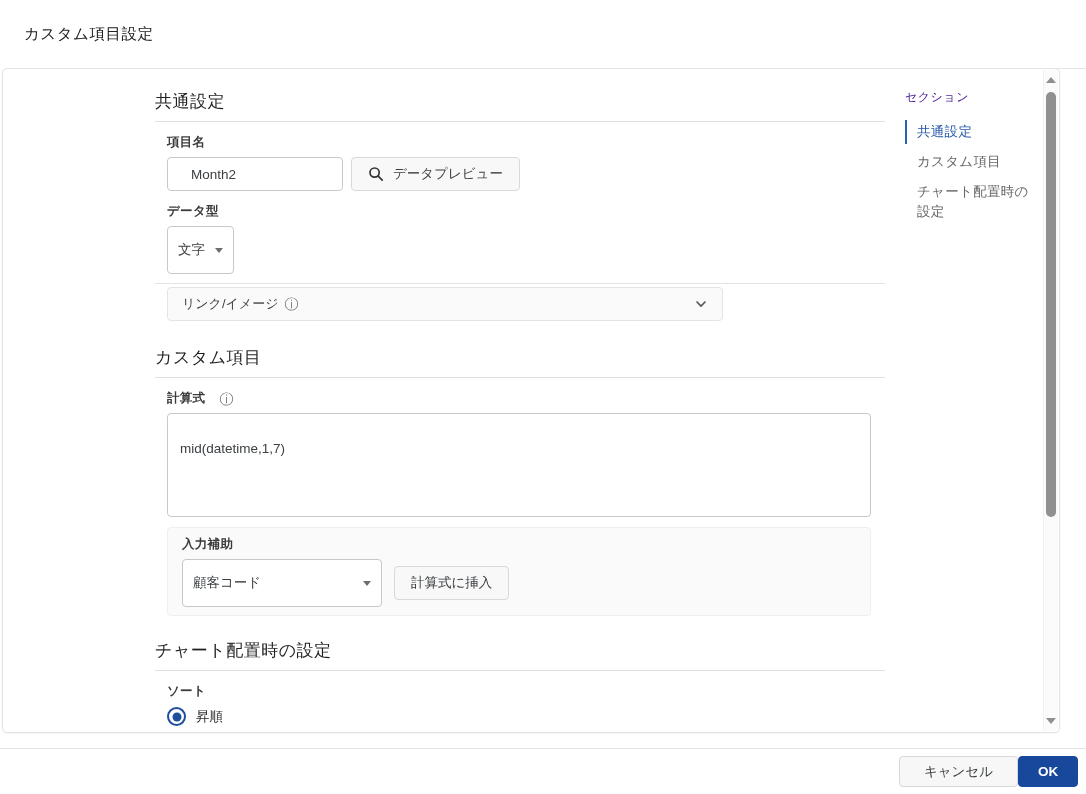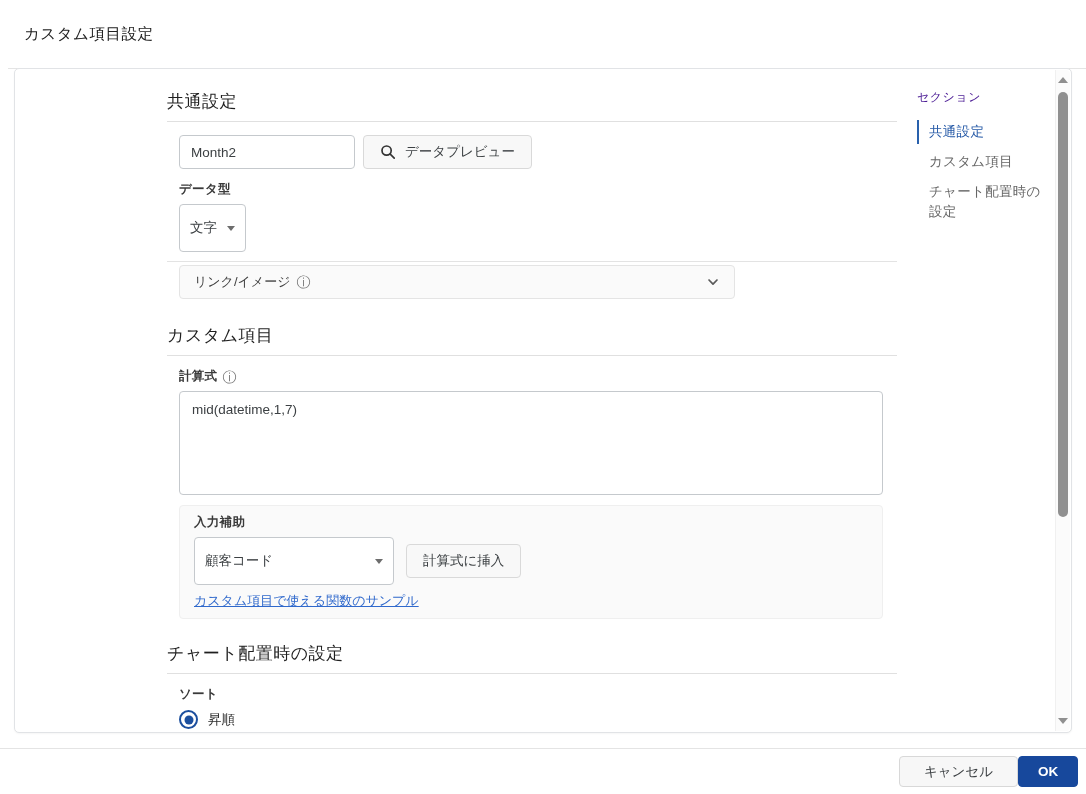--- a/index.html
+++ b/index.html
@@ -4,41 +4,41 @@
 <style>
   * { margin:0; padding:0; box-sizing:border-box; }
   html,body { width:1086px; height:794px; background:#fff; font-family:"Liberation Sans","DejaVu Sans",sans-serif; }
   .page { position:relative; width:1086px; height:794px; overflow:hidden; background:#fff; }
 
   
   .dlg-header { position:absolute; left:8px; top:0; width:100%; height:69px; background:#fff; border-bottom:1px solid #e4e4e4; display:flex; align-items:center; padding-left:16px; }
   .dlg-title { font-size:15.5px; color:#212121; letter-spacing:.5px; }
 
   
-  .card { position:absolute; left:14px; top:68px; width:1058px; height:665px; background:#fff; border:1px solid #e1e3e6; border-radius:5px; overflow:hidden; box-shadow:0 1px 2px rgba(0,0,0,.04); }
+  .card { position:absolute; left:2px; top:68px; width:1058px; height:665px; background:#fff; border:1px solid #e1e3e6; border-radius:5px; overflow:hidden; box-shadow:0 1px 2px rgba(0,0,0,.04); }
 
   
   .form-col { position:absolute; left:152px; top:0; width:730px; height:100%; overflow:hidden; padding-top:22px; }
   .section-heading { font-size:17px; font-weight:400; color:#1f1f1f; line-height:21px; padding-bottom:9px; border-bottom:1px solid #e0e0e0; letter-spacing:.5px; }
   .field-label { display:block; font-size:12.5px; font-weight:700; color:#3a3a3a; line-height:15px; margin-bottom:7px; letter-spacing:.3px; }
   .indent { margin-left:12px; }
 
   .row { display:flex; align-items:center; }
-  .text-input { width:176px; height:34px; border:1px solid #c5c9cd; border-radius:4px; padding:0 11px; font-size:13.5px; color:#3c4043; font-family:inherit; background:#fff; outline:none; }
+  .text-input { width:176px; height:34px; border:1px solid #c5c9cd; border-radius:4px; padding:0 23px; font-size:13.5px; color:#3c4043; font-family:inherit; background:#fff; outline:none; }
   .btn { height:34px; display:inline-flex; align-items:center; justify-content:center; gap:9px; background:#f8f8f8; border:1px solid #d9d9d9; border-radius:4px; padding:10px 16px; font-size:13.5px; color:#3c4043; cursor:pointer; font-family:inherit; }
   .select-box { height:48px; display:inline-flex; align-items:center; justify-content:space-between; gap:10px; border:1px solid #c5c9cd; border-radius:4px; background:#fff; padding:0 10px; font-size:13.5px; color:#3c4043; cursor:pointer; }
   .caret { width:0; height:0; border-left:4.5px solid transparent; border-right:4.5px solid transparent; border-top:5.5px solid #6d6d6d; }
 
   .sub-divider { border:none; border-top:1px solid #e3e3e3; margin-top:9px; }
   .expand-panel { margin:3px 0 0 12px; width:556px; height:34px; background:#fafafa; border:1px solid #e4e4e4; border-radius:4px; display:flex; align-items:center; padding:0 14px; cursor:pointer; }
   .panel-label { font-size:13px; color:#3f3f3f; }
   .info-icon { font-size:14px; color:#767676; margin-left:6px; font-style:normal; line-height:1; }
   .spacer { flex:1; }
 
-  .formula-area { display:block; margin-left:12px; width:704px; height:104px; border:1px solid #c5c9cd; border-radius:4px; padding:9px 12px; font-size:13.5px; color:#3c4043; font-family:inherit; resize:none; outline:none; line-height:18px; }
+  .formula-area { display:block; margin-left:12px; width:704px; height:104px; border:1px solid #c5c9cd; border-radius:4px; padding:26px 12px; font-size:13.5px; color:#3c4043; font-family:inherit; resize:none; outline:none; line-height:18px; }
 
   .assist-box { margin:10px 0 0 12px; width:704px; background:#fafafa; border:1px solid #efefef; border-radius:4px; padding:9px 14px 8px; }
   .assist-box .select-box { width:200px; background:#fff; }
   .assist-link { display:inline-block; margin-top:7px; font-size:13px; color:#3069cc; text-decoration:underline; cursor:pointer; }
 
   .radio-row { display:flex; align-items:center; gap:10px; margin:8px 0 0 12px; }
   .radio { width:19px; height:19px; border-radius:50%; border:2px solid #6f6f6f; position:relative; flex:0 0 auto; cursor:pointer; background:#fff; }
   .radio.checked { border-color:#1c4f9e; }
   .radio.checked::after { content:""; position:absolute; left:50%; top:50%; transform:translate(-50%,-50%); width:9px; height:9px; border-radius:50%; background:#1c4f9e; }
   .radio-label { font-size:13.5px; color:#2c2c2c; }
@@ -74,20 +74,21 @@
     <div class="dlg-title">カスタム項目設定</div>
   </div>
 
   <div class="card">
 
     <div class="form-col">
 
       <h2 class="section-heading">共通設定</h2>
 
       <div class="indent mt13">
+        <label class="field-label">項目名</label>
         <div class="row">
           <input class="text-input" type="text" value="Month2" style="">
           <button class="btn" style="margin-left:8px;">
             <span>
               <svg width="16" height="16" viewBox="0 0 16 16">
                   <circle cx="6.6" cy="6.6" r="4.6" fill="none" stroke="#333" stroke-width="1.7"></circle>
                   <line x1="10.2" y1="10.2" x2="14.2" y2="14.2" stroke="#333" stroke-width="1.7" stroke-linecap="round"></line>
                 </svg>
             </span>
             <span>データプレビュー</span>
@@ -112,39 +113,38 @@
         <span>
           <svg width="14" height="14" viewBox="0 0 14 14">
               <polyline points="3,5 7,9.2 11,5" fill="none" stroke="#5a5a5a" stroke-width="1.7" stroke-linecap="round" stroke-linejoin="round"></polyline>
             </svg>
         </span>
       </div>
 
       <h2 class="section-heading mt26">カスタム項目</h2>
 
       <div class="indent mt13">
-        <label class="field-label" style="margin-left:-12px; padding-left:12px; display:flex; align-items:center; gap:5px;">
+        <label class="field-label" style="margin-left:-12px; padding-left:12px; display:flex; align-items:center; gap:14px;">
           <span>計算式</span>
           <span class="info-icon" style="margin-left:0; font-weight:400;">ⓘ</span>
         </label>
       </div>
       <textarea class="formula-area" style="">mid(datetime,1,7)</textarea>
 
       <div class="assist-box">
         <label class="field-label">入力補助</label>
         <div class="row">
           <div class="select-box">
             <span>顧客コード</span>
             <span class="caret"></span>
           </div>
           <button class="btn" style="margin-left:12px;">
             <span>計算式に挿入</span>
           </button>
         </div>
-        <a class="assist-link">カスタム項目で使える関数のサンプル</a>
       </div>
 
       <h2 class="section-heading mt24">チャート配置時の設定</h2>
 
       <div class="indent mt13">
         <label class="field-label" style="margin-bottom:0;">ソート</label>
       </div>
       <div class="radio-row">
         <span class="radio checked"></span>
         <span class="radio-label">昇順</span>

